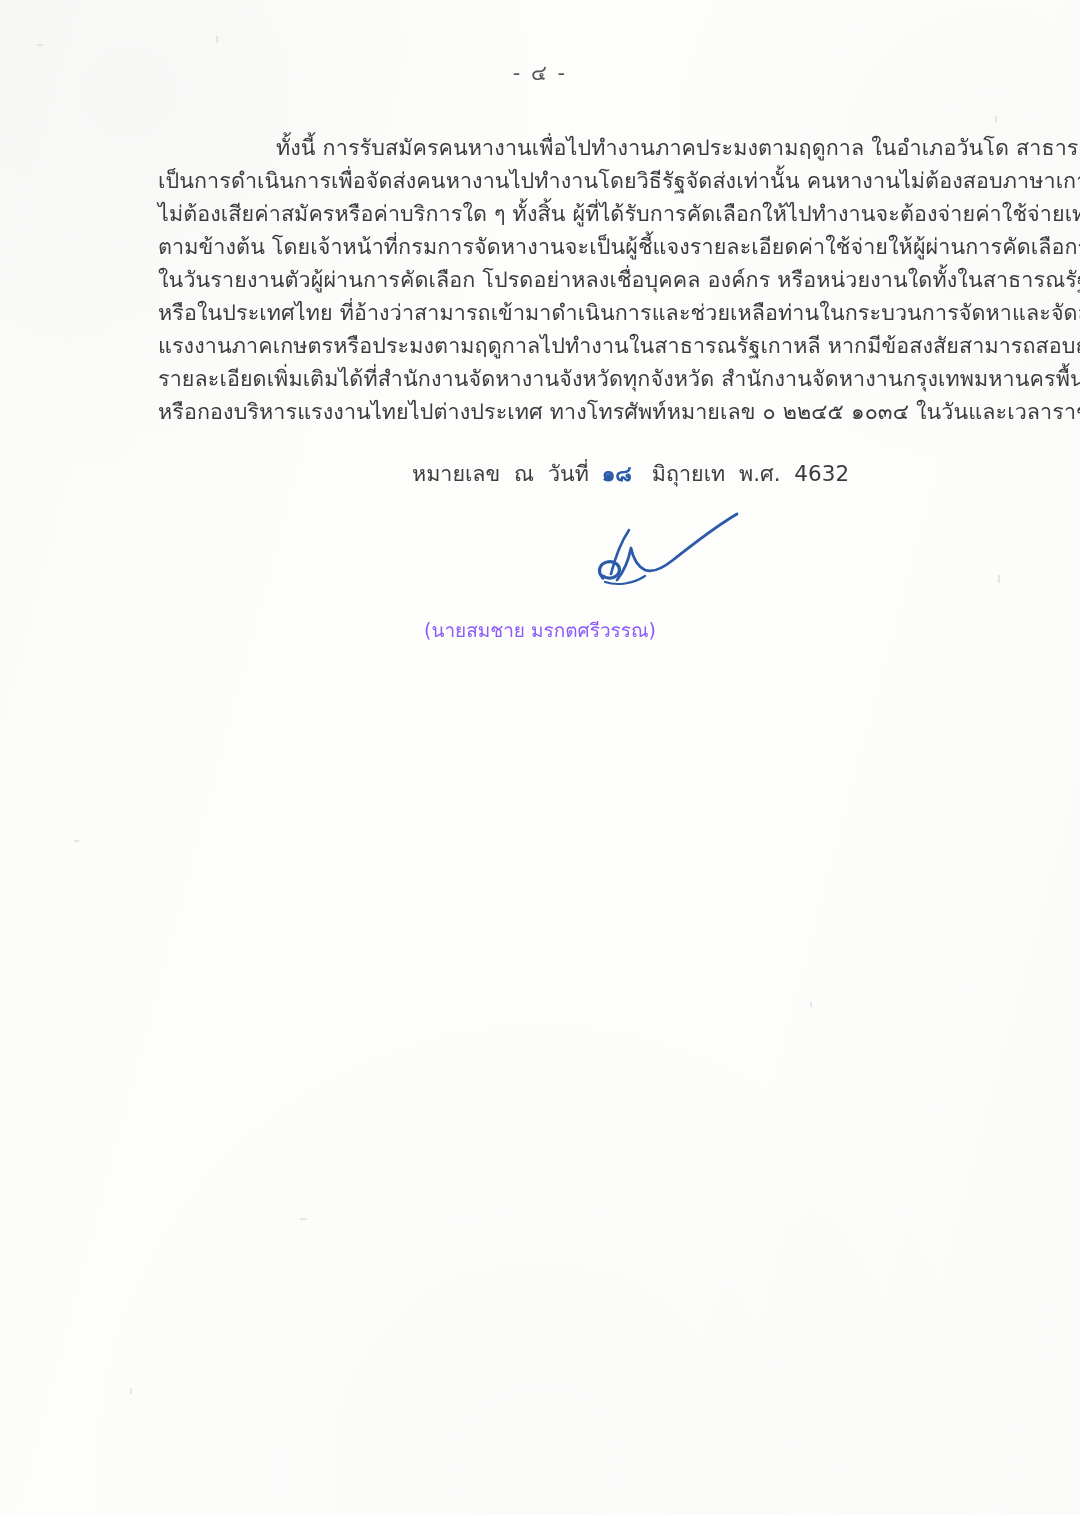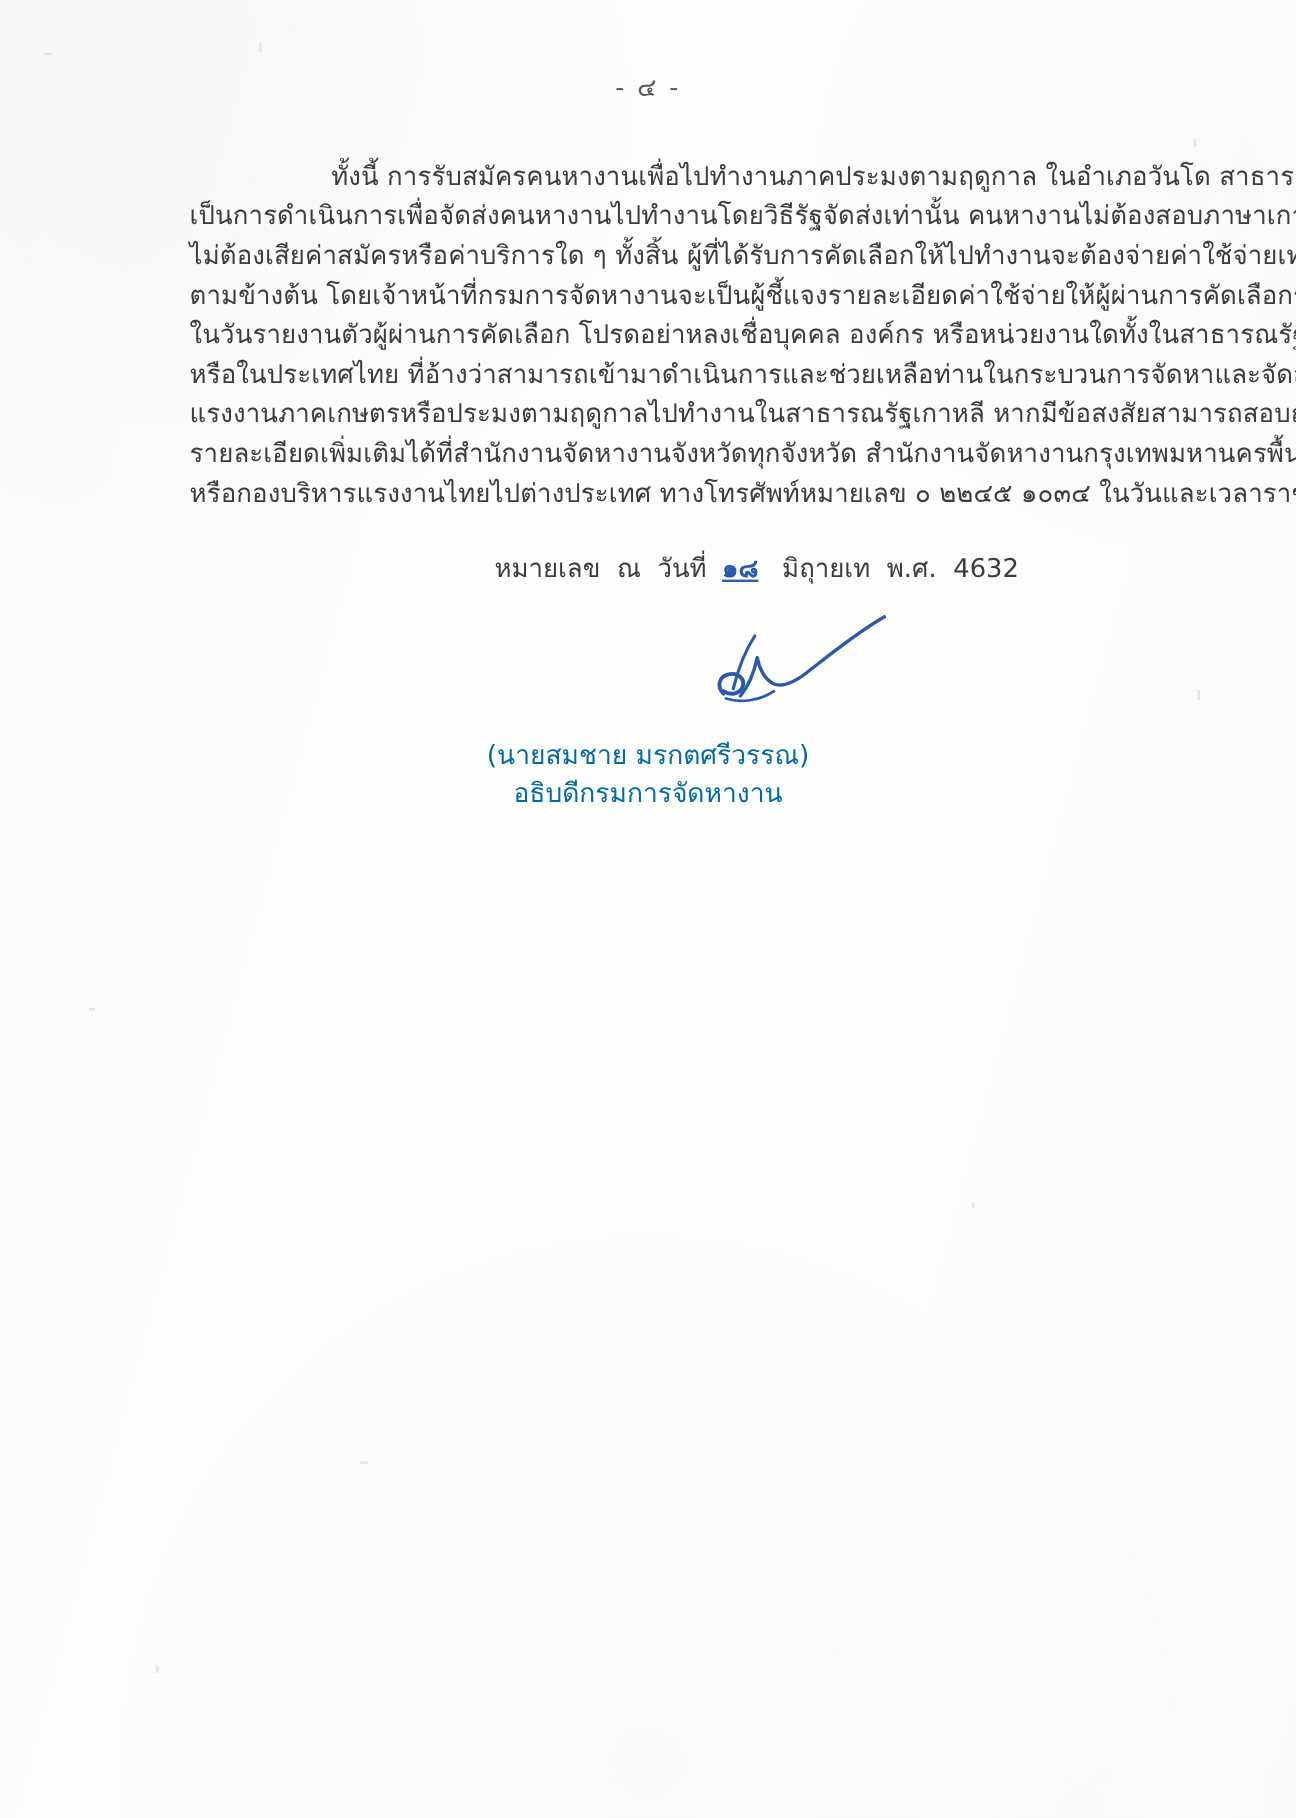--- a/index.html
+++ b/index.html
@@ -77,21 +77,20 @@
     left: 412px;
     font-size: 21.5px;
     color: #3c3c3c;
     white-space: nowrap;
   }
   .date-line .spaced { padding: 0 7px; }
   .date-day {
     color: #2a5aa8;
     font-weight: bold;
     padding: 0 6px;
-    text-decoration: underline;
   }
 
   
   .signature {
     position: absolute;
     top: 500px;
     left: 545px;
     width: 215px;
     height: 95px;
   }
@@ -100,23 +99,23 @@
   
   .signer-block {
     position: absolute;
     top: 615px;
     left: 0;
     width: 1080px;
     text-align: center;
   }
   .signer-name,
   .signer-title {
-    font-size: 22px;
+    font-size: 19px;
     line-height: 31px;
-    color: #0369a1;
+    color: #8b5cf6;
     white-space: nowrap;
   }
 </style>
 </head>
 <body>
 
 <div class="page">
 
   <div class="paper-tone"></div>
 
@@ -160,16 +159,15 @@
         <path d="M66 74 C 70 58, 76 42, 84 30" stroke-width="2.6"></path>
         <path d="M72 80 C 80 70, 84 58, 86 48 C 88 58, 92 66, 100 70 C 108 73, 118 68, 128 60
                  C 146 46, 168 28, 192 14" stroke-width="2.8"></path>
         <path d="M60 82 C 72 86, 88 84, 100 76" stroke-width="2.2"></path>
       </g>
     </svg>
   </div>
 
   <div class="signer-block">
     <div class="signer-name">(นายสมชาย มรกตศรีวรรณ)</div>
-    <div class="signer-title">อธิบดีกรมการจัดหางาน</div>
   </div>
 
 </div>
 
 </body></html>

